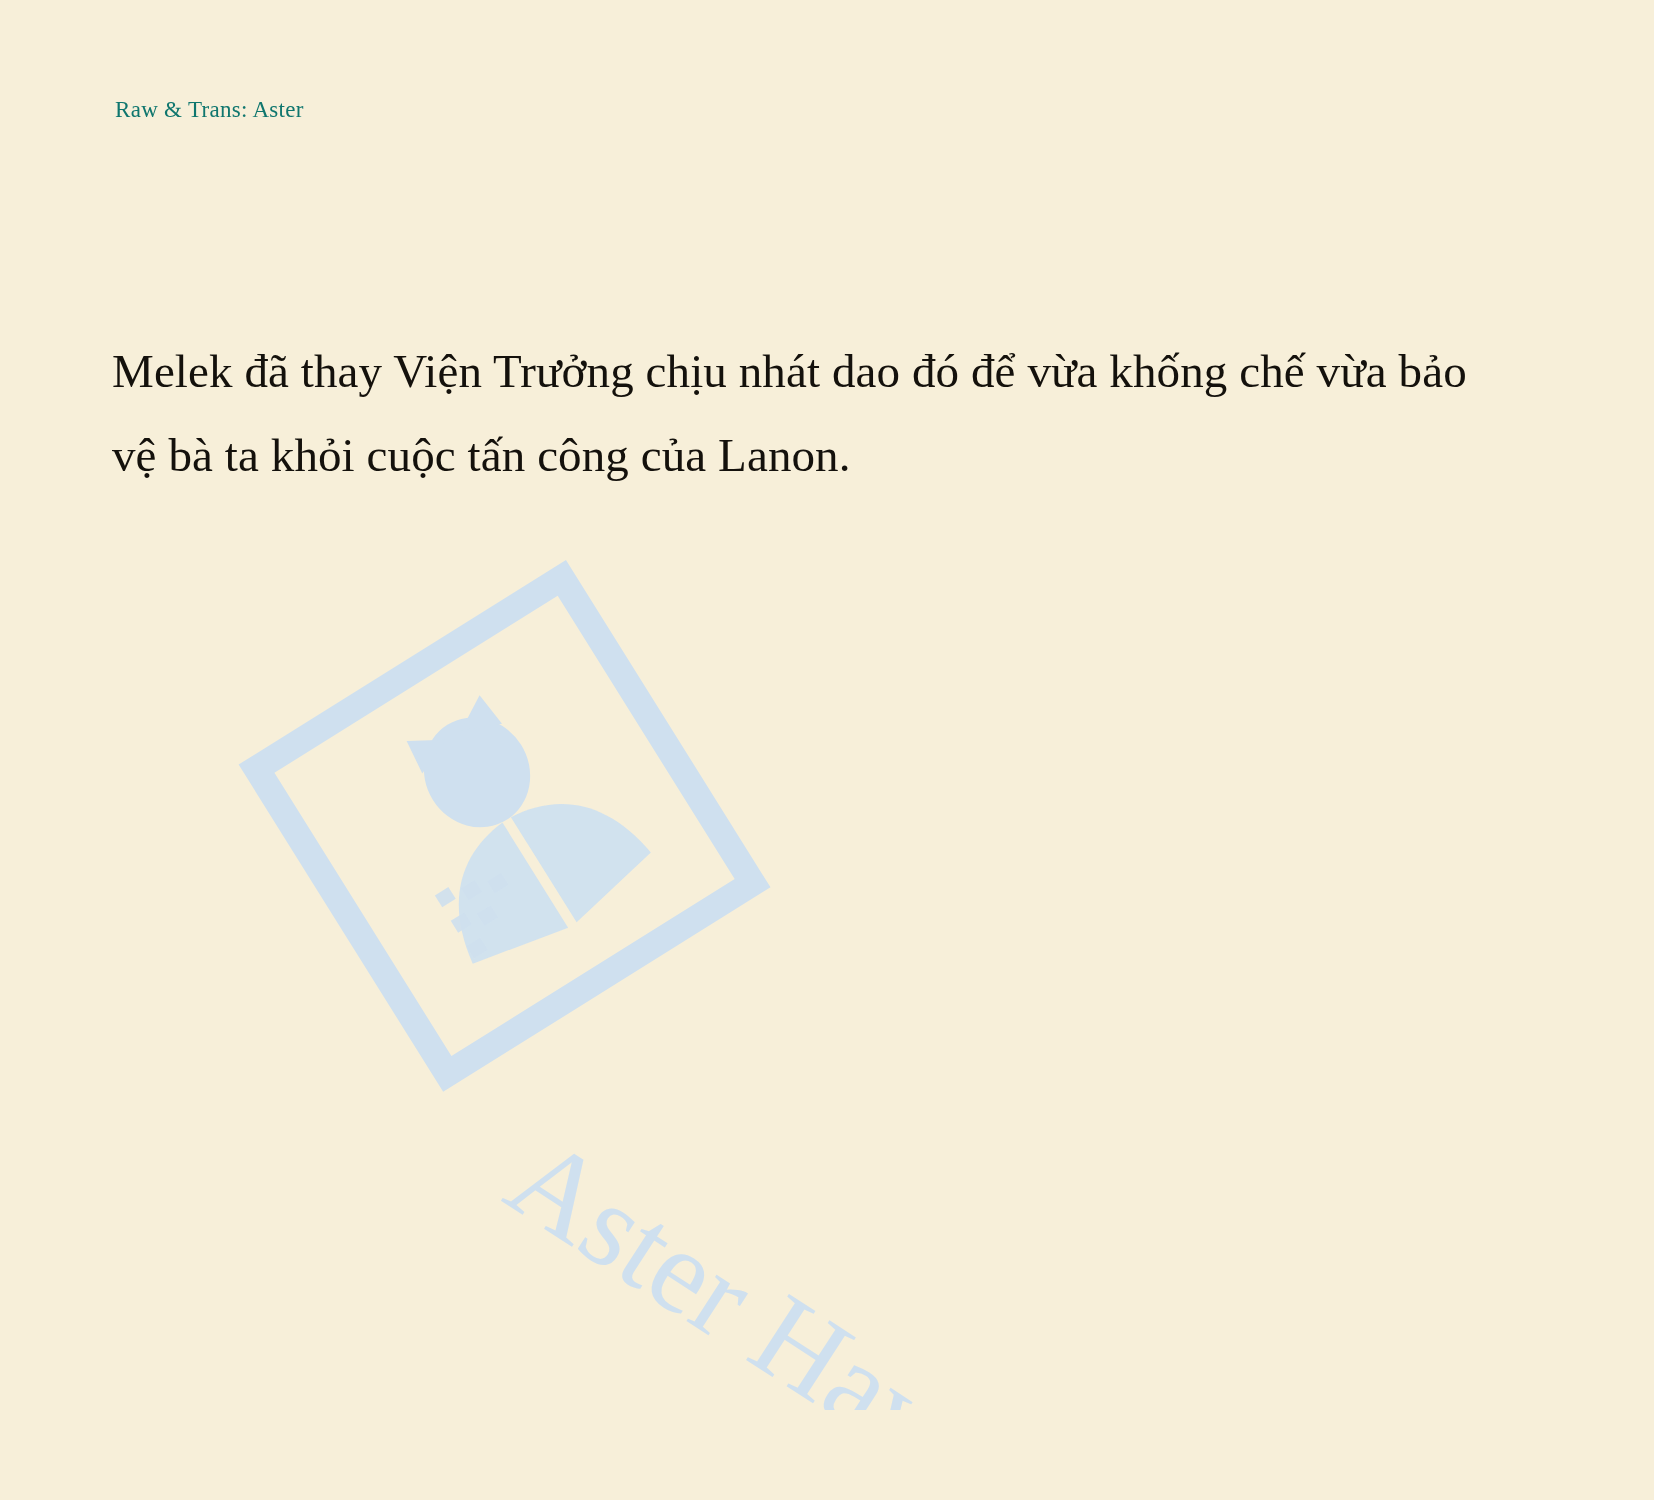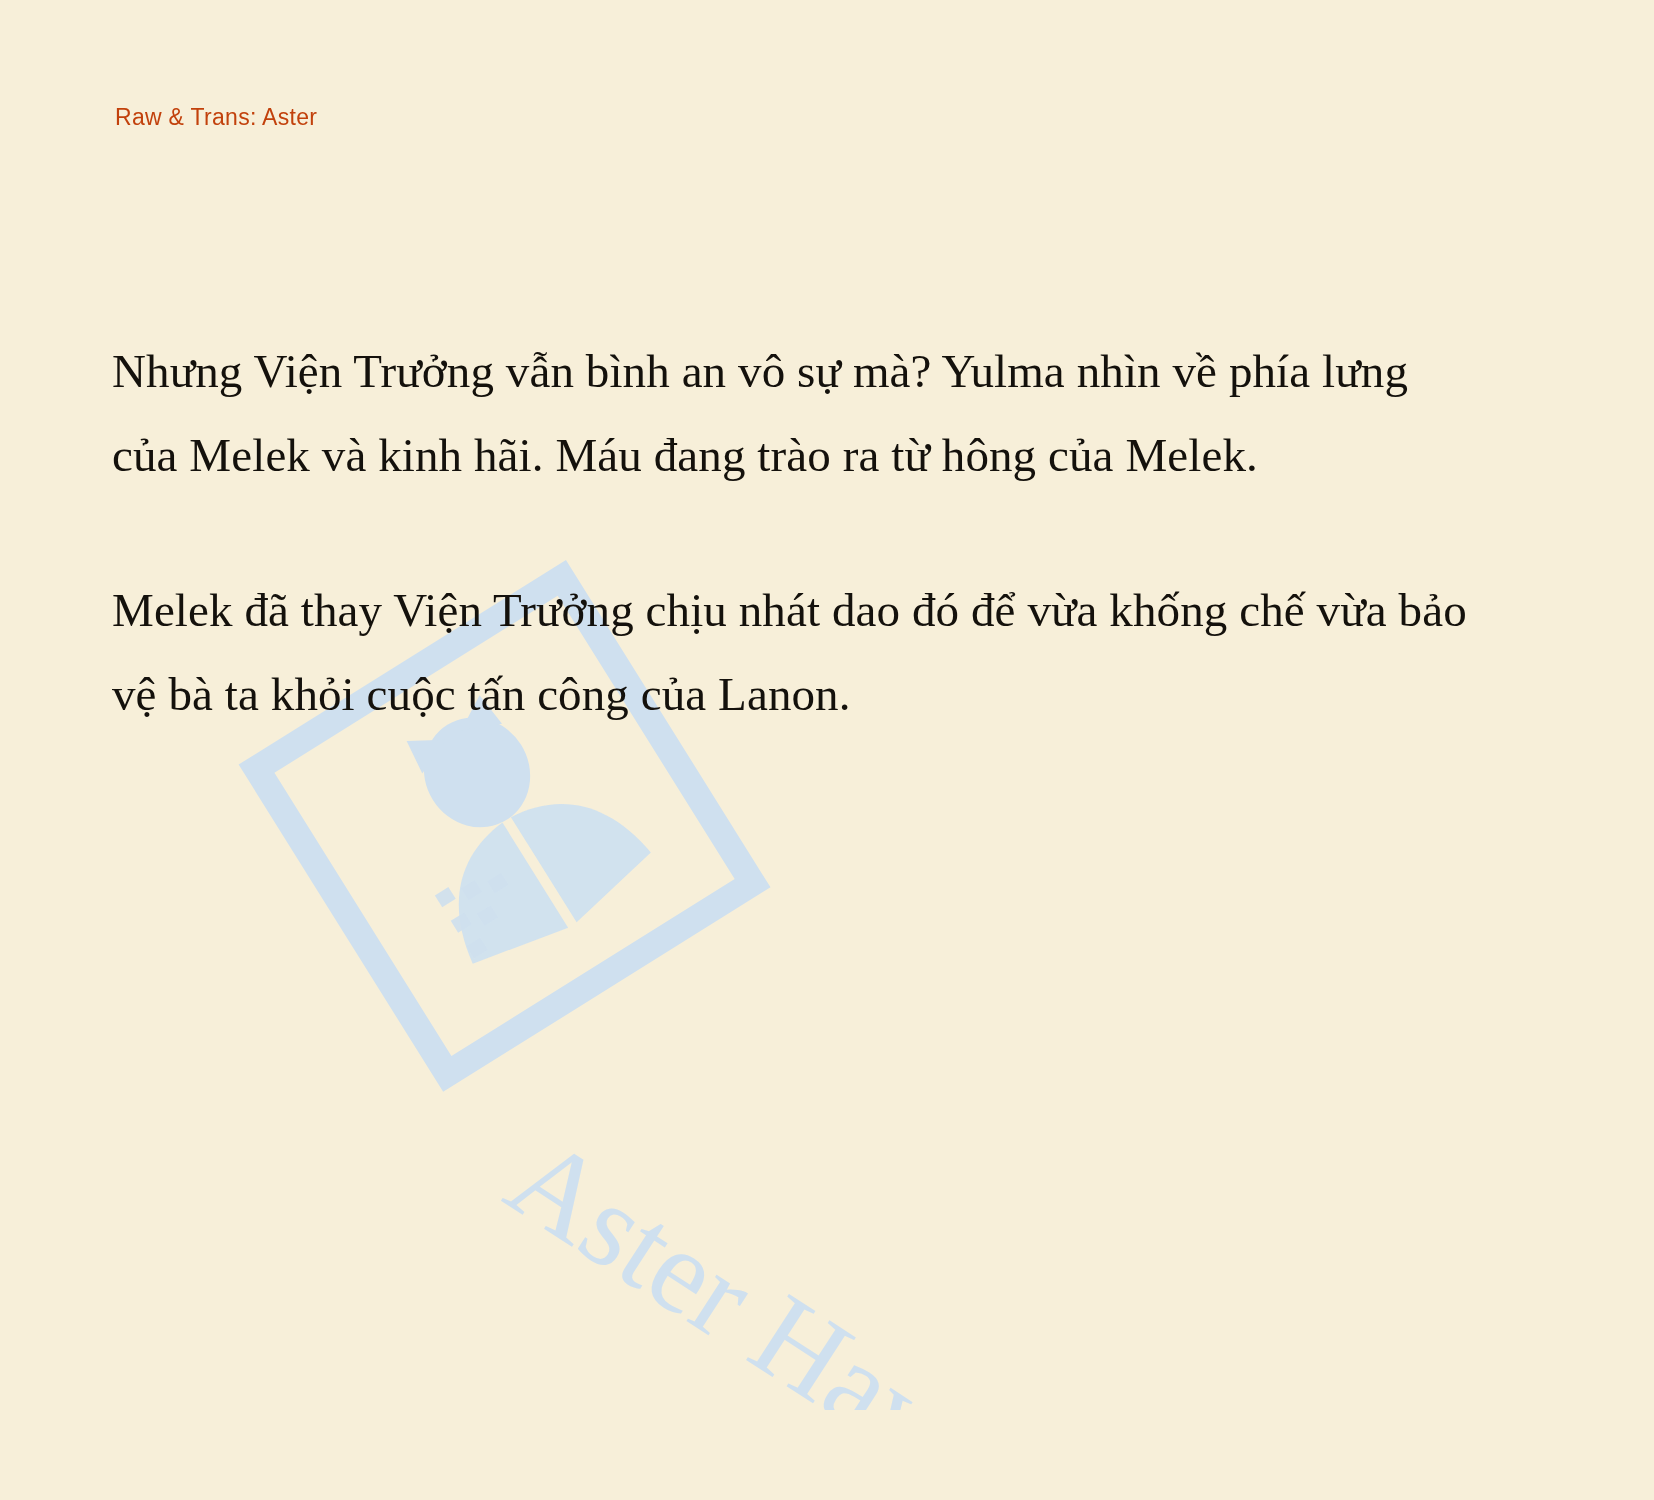--- a/index.html
+++ b/index.html
@@ -37,24 +37,24 @@
   .watermark svg {
     width: 100%;
     height: 100%;
     display: block;
   }
 
   
   .credit {
     position: absolute;
     left: 115px;
-    top: 104px;
-    font-family: Liberation Sans, sans-serif;
+    top: 97px;
+    font-family: Liberation Serif, serif;
     font-size: 23px;
-    color: #c2410c;
+    color: #0f766e;
     letter-spacing: 0.3px;
     z-index: 2;
   }
 
   
   .content {
     position: absolute;
     left: 112px;
     top: 330px;
     width: 1360px;
@@ -100,17 +100,16 @@
           <rect x="204" y="382" width="16" height="14"></rect>
         </g>
       </g>
       <text x="300" y="690" transform="rotate(33 300 690)" font-family="Liberation Serif, serif" font-size="120" fill="#cfe0ef">Aster Hawthorne</text>
     </svg>
   </div>
 
   <div class="credit">Raw &amp; Trans: Aster</div>
 
   <div class="content">
-    <p class="para">Nhưng Viện Trưởng vẫn bình an vô sự mà? Yulma nhìn về phía lưng của Melek và kinh hãi. Máu đang trào ra từ hông của Melek.</p>
     <p class="para gap-large">Melek đã thay Viện Trưởng chịu nhát dao đó để vừa khống chế vừa bảo vệ bà ta khỏi cuộc tấn công của Lanon.</p>
   </div>
 
 </div>
 
 </body></html>

